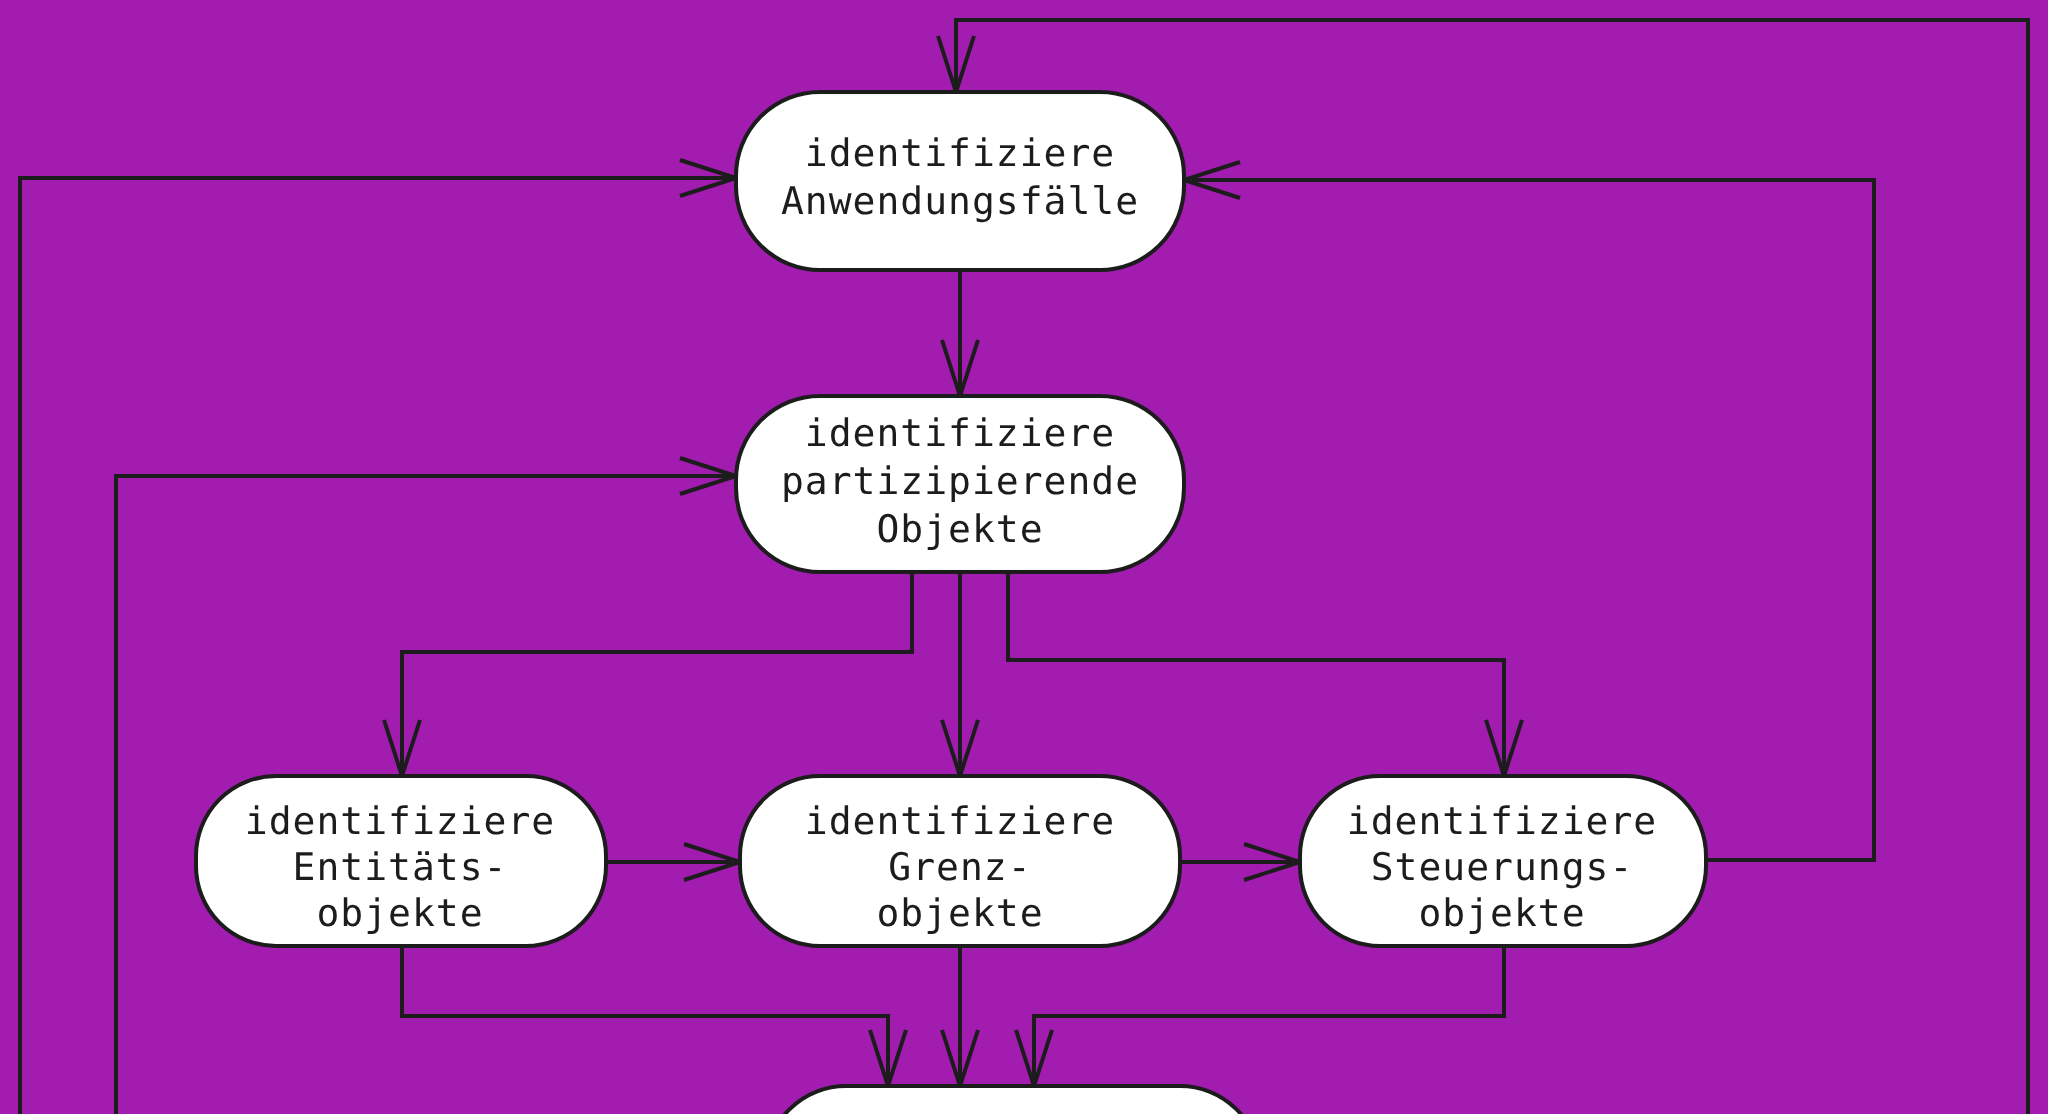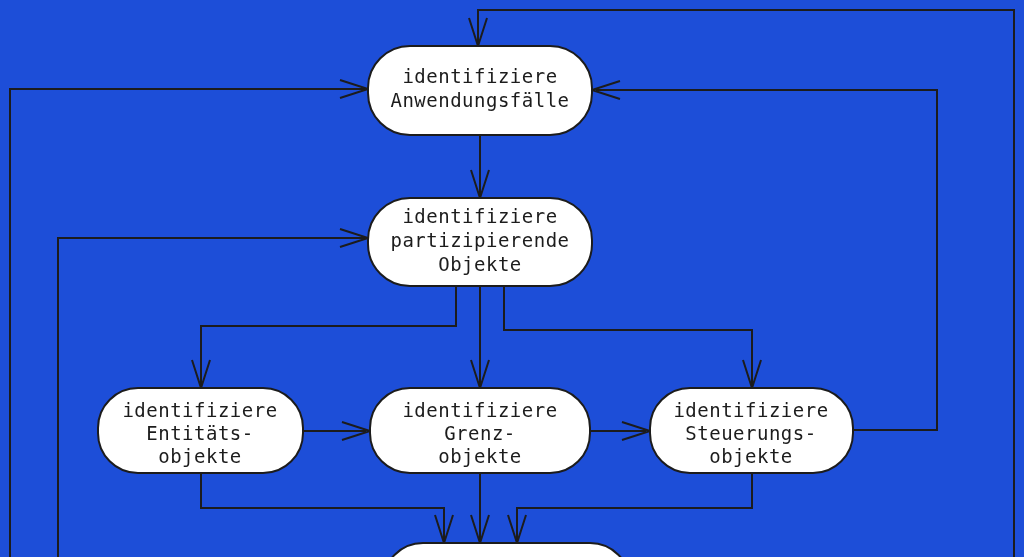--- a/index.html
+++ b/index.html
@@ -8,21 +8,21 @@
     background: #ffffff;
     width: 1024px;
     height: 557px;
     overflow: hidden;
     font-family: "DejaVu Sans Mono", monospace;
   }
   .stage {
     position: relative;
     width: 1024px;
     height: 557px;
-    background: #1d4ed8;
+    background: #a21caf;
   }
   svg {
     display: block;
   }
   .edge {
     fill: none;
     stroke: #1c1c1c;
     stroke-width: 2;
   }
   .arrowhead {

